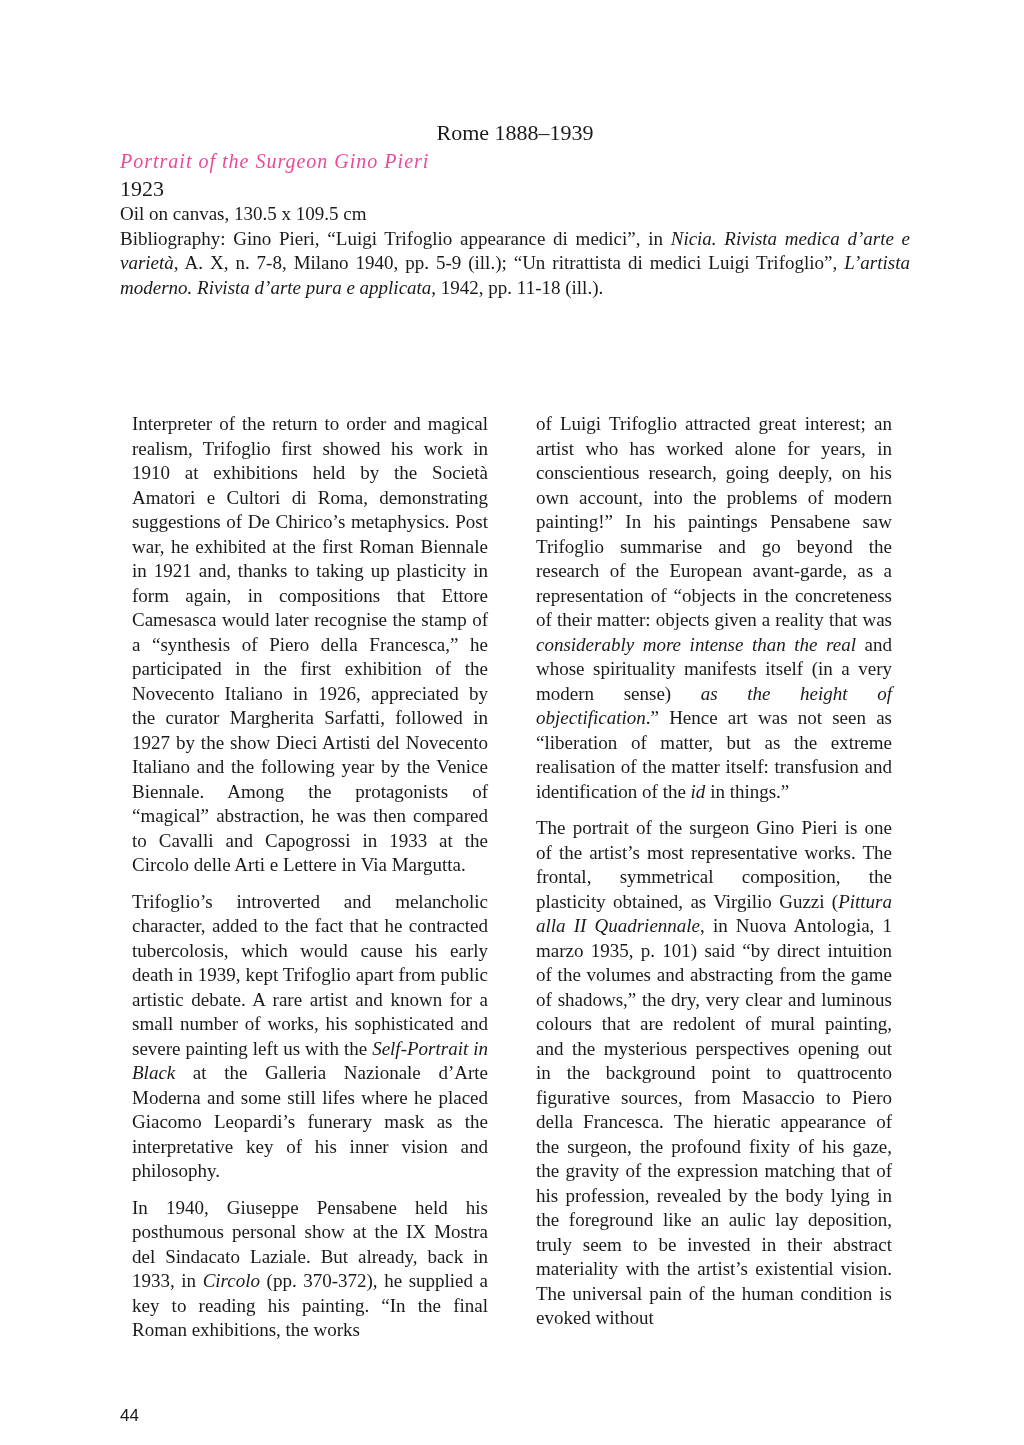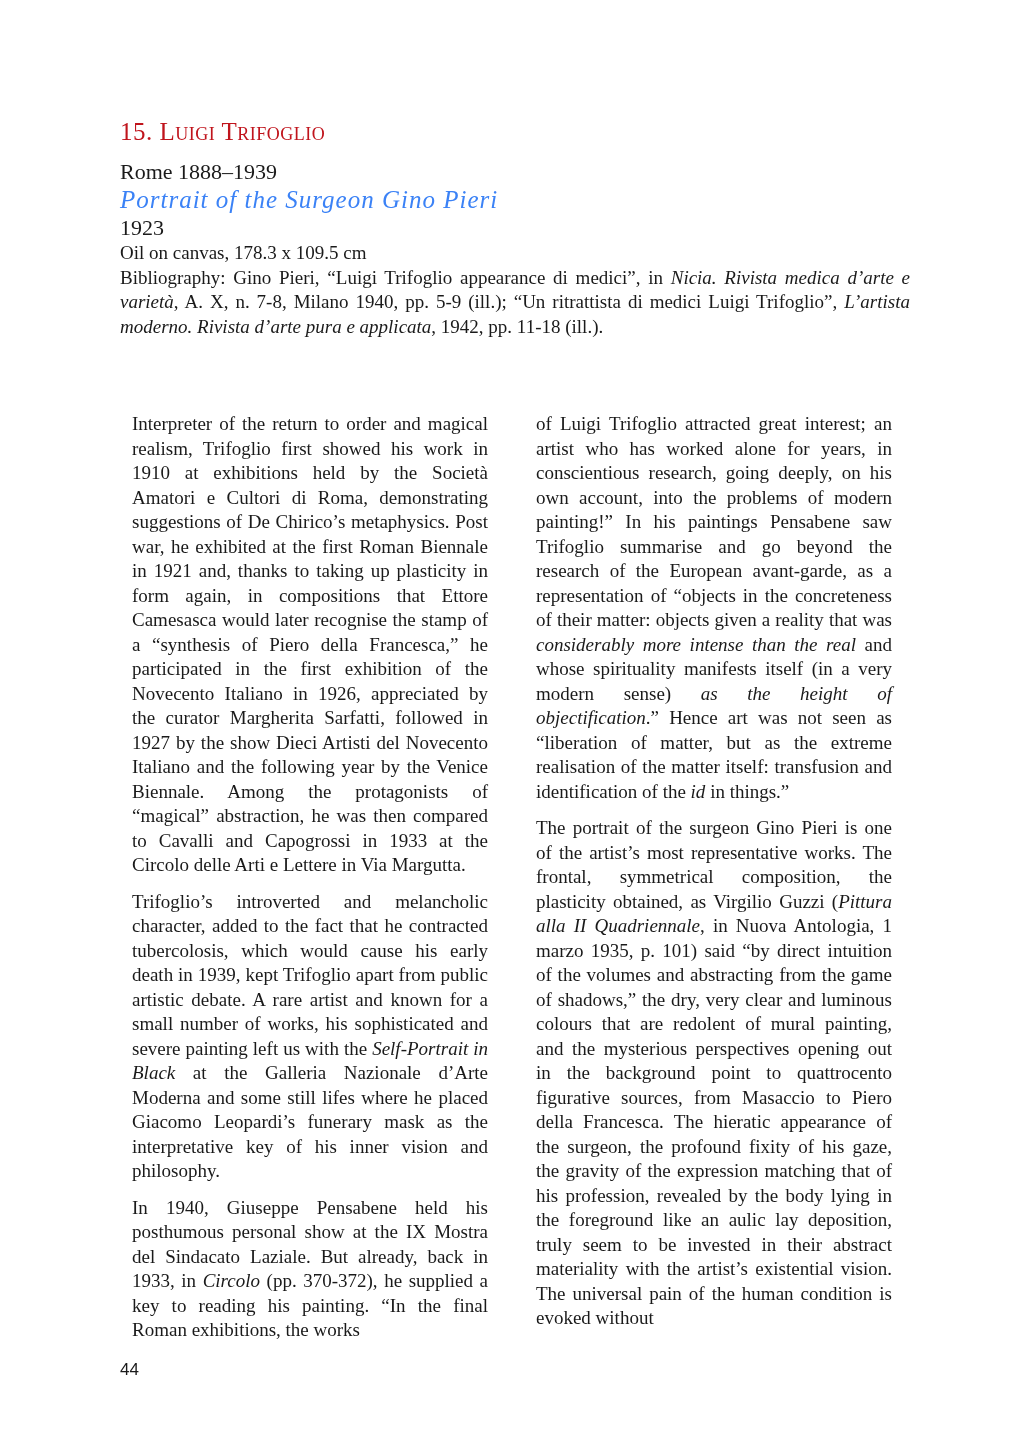--- a/index.html
+++ b/index.html
@@ -1,46 +1,42 @@
 <!DOCTYPE html>
 <html><head>
 <meta charset="utf-8">
 <style>
   html, body { margin: 0; padding: 0; background: #ffffff; }
   body { width: 1024px; height: 1445px; position: relative; overflow: hidden;
          font-family: "Liberation Serif", "DejaVu Serif", serif; color: #1a1a1a; }
   .header { position: absolute; left: 120px; top: 118px; width: 790px; }
   .title { color: #c0141c; font-size: 25px; line-height: 28px; letter-spacing: 0.5px; }
   .title .sc { font-variant: small-caps; }
-  .origin { font-size: 22px; line-height: 26px; margin-top: 13px; }
-  .work { color: #3b82f6; font-style: italic; font-size: 25px; line-height: 30px; letter-spacing: 1px; }
+  .origin { font-size: 22px; line-height: 26px; margin-top: 2px; text-align: center; }
+  .work { color: #ec4899; font-style: italic; font-size: 20px; line-height: 30px; letter-spacing: 1px; }
   .year { font-size: 22px; line-height: 26px; }
   .meta { font-size: 19px; line-height: 24.5px; }
   .biblio { font-size: 19px; line-height: 24.5px; text-align: justify; }
   .col { position: absolute; top: 400px; width: 380px; font-size: 19px; line-height: 24.5px;
          text-align: justify; }
   .col p { margin: 12px; }
   .col-left { left: 120px; }
   .col-right { left: 524px; }
-  .page-number { position: absolute; left: 120px; top: 1360px; font-size: 17px;
+  .page-number { position: absolute; left: 120px; top: 1406px; font-size: 17px;
                  font-family: "Liberation Sans", sans-serif; }
   i { font-style: italic; }
 </style>
 </head>
 <body>
 
 <div class="header">
-  <div class="title">
-    <span>15.</span>
-    <span class="sc">Luigi Trifoglio</span>
-  </div>
   <div class="origin">Rome 1888–1939</div>
   <div class="work">Portrait of the Surgeon Gino Pieri</div>
   <div class="year">1923</div>
-  <div class="meta">Oil on canvas, 178.3 x 109.5 cm</div>
+  <div class="meta">Oil on canvas, 130.5 x 109.5 cm</div>
   <div class="biblio"><span>Bibliography: Gino Pieri, “Luigi Trifoglio appearance di medici”, in </span><i>Nicia. Rivista medica d’arte e varietà</i><span>, A. X, n. 7-8, Milano 1940, pp. 5-9 (ill.); “Un ritrattista di medici Luigi Trifoglio”, </span><i>L’artista moderno. Rivista d’arte pura e applicata</i><span>, 1942, pp. 11-18 (ill.).</span></div>
 </div>
 
 <div class="col col-left">
   <p>Interpreter of the return to order and magical realism, Trifoglio first showed his work in 1910 at exhibitions held by the Società Amatori e Cultori di Roma, demonstrating suggestions of De Chirico’s metaphysics. Post war, he exhibited at the first Roman Biennale in 1921 and, thanks to taking up plasticity in form again, in compositions that Ettore Camesasca would later recognise the stamp of a “synthesis of Piero della Francesca,” he participated in the first exhibition of the Novecento Italiano in 1926, appreciated by the curator Margherita Sarfatti, followed in 1927 by the show Dieci Artisti del Novecento Italiano and the following year by the Venice Biennale. Among the protagonists of “magical” abstraction, he was then compared to Cavalli and Capogrossi in 1933 at the Circolo delle Arti e Lettere in Via Margutta.</p>
   <p><span>Trifoglio’s introverted and melancholic character, added to the fact that he contracted tubercolosis, which would cause his early death in 1939, kept Trifoglio apart from public artistic debate. A rare artist and known for a small number of works, his sophisticated and severe painting left us with the </span><i>Self-Portrait in Black</i><span> at the Galleria Nazionale d’Arte Moderna and some still lifes where he placed Giacomo Leopardi’s funerary mask as the interpretative key of his inner vision and philosophy.</span></p>
   <p><span>In 1940, Giuseppe Pensabene held his posthumous personal show at the IX Mostra del Sindacato Laziale. But already, back in 1933, in </span><i>Circolo</i><span> (pp. 370-372), he supplied a key to reading his painting. “In the final Roman exhibitions, the works</span></p>
 </div>
 
 <div class="col col-right">

